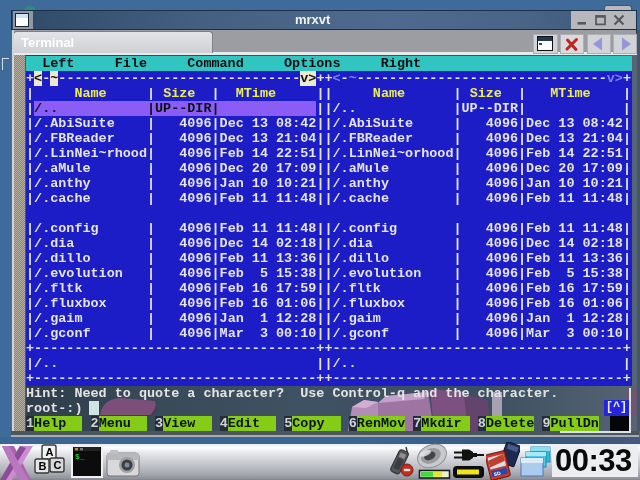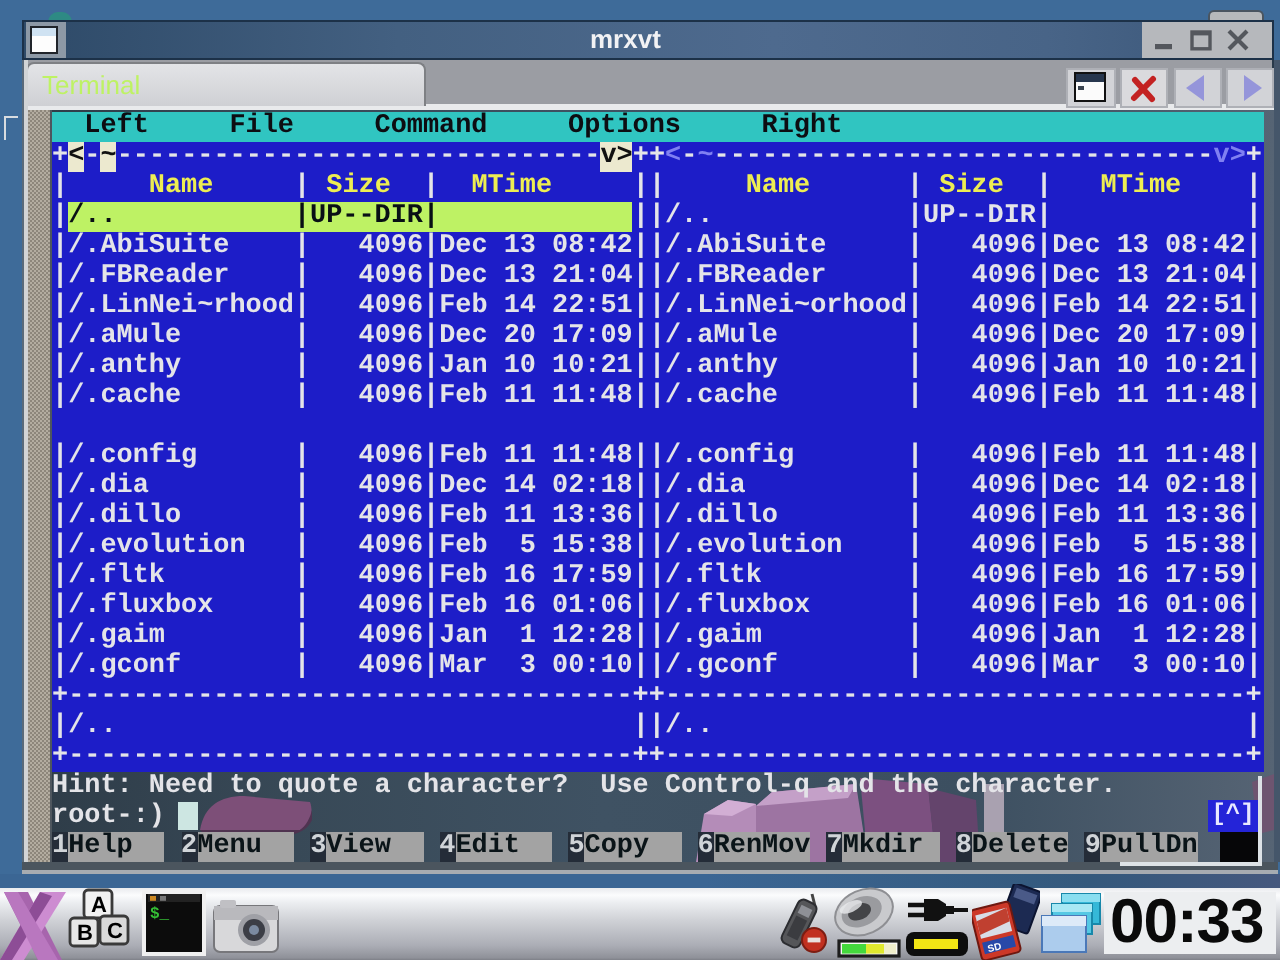--- a/index.html
+++ b/index.html
@@ -5,23 +5,23 @@
 i{font-style:normal}
 
 .tr{position:absolute;left:26px;width:511px;height:15px;line-height:15px;
     font-family:"Liberation Mono",monospace;font-weight:bold;font-size:13.45px;
     white-space:pre;letter-spacing:0}
 .w{color:#e4e4e8}
 .y{color:#eded52}
 .k{color:#0d0d12}
 .p{color:#8080f2}
 .hl{color:#111;background:#ece9cf}
-.sel{color:#091015;background:#bef264}
+.sel{color:#091015;background:#8b5cf6}
 .fd{color:#d0d4d8;background:#242c38}
-.fl{color:#0a1418;background:#a3a3a3}
+.fl{color:#0a1418;background:#84cc16}
 </style></head>
 <body>
 <div id="scr">
 
   <div style="position:absolute;left:604px;top:5px;width:26px;height:6px;background:#b7b9bb;border:1px solid #4a5560;border-bottom:none;border-radius:3px 3px 0 0"></div>
   <div style="position:absolute;left:24px;top:6px;width:12px;height:5px;background:#2e8a84;border-radius:6px 6px 0 0"></div>
 
   <div style="position:absolute;left:11px;top:431px;width:628px;height:4px;background:#4b555e"></div>
   <div style="position:absolute;left:11px;top:435px;width:628px;height:2.5px;background:#a7acb1"></div>
   <div style="position:absolute;left:0;top:437px;width:640px;height:8px;background:linear-gradient(90deg,#3b6694 0%,#3b6694 55%,#34597c 85%,#46597e 100%)"></div>
@@ -39,21 +39,21 @@
   <svg style="position:absolute;left:571px;top:11px" width="65" height="18" viewBox="0 0 65 18">
     <rect x="6.5" y="11" width="8.5" height="2.6" fill="#54575d"></rect>
     <rect x="25" y="5" width="9" height="8.4" fill="none" stroke="#54575d" stroke-width="1.7"></rect>
     <rect x="25" y="4.5" width="9" height="2.2" fill="#54575d"></rect>
     <path d="M43.5 4.5 L52.5 13.5 M52.5 4.5 L43.5 13.5" stroke="#54575d" stroke-width="2.1"></path>
   </svg>
 
   <div style="position:absolute;left:11px;top:30px;width:626px;height:25px;background:#9b9da3;border-left:1px solid #c8c8c8;border-right:1px solid #2a3a4a;box-sizing:border-box"></div>
   <div style="position:absolute;left:11px;top:52px;width:626px;height:3px;background:#e9eaec"></div>
   <div style="position:absolute;left:13px;top:31px;width:200px;height:22px;background:linear-gradient(180deg,#e3e4e7,#cfd0d4);border:1px solid #7e8084;border-bottom:none;border-radius:4px 4px 0 0;box-sizing:border-box"></div>
-  <div style="position:absolute;left:21px;top:35px;color:#bef264;font-size:13px;font-weight:normal">Terminal</div>
+  <div style="position:absolute;left:21px;top:35px;color:#ffffff;font-size:13px;font-weight:bold">Terminal</div>
 
   <div style="position:absolute;left:533px;top:34px;width:25px;height:20px;background:#d2d3d7;border:1px solid #aeb0b6;box-sizing:border-box"></div>
   <div style="position:absolute;left:537px;top:36px;width:16px;height:15px;background:#fbfbfb;border:1px solid #111;box-sizing:border-box"></div>
   <div style="position:absolute;left:538px;top:37px;width:14px;height:4px;background:#27364d"></div>
   <div style="position:absolute;left:539px;top:43px;width:3px;height:2px;background:#3a4450"></div>
   <div style="position:absolute;left:560px;top:34px;width:24px;height:20px;background:#dadadd;border:1px solid #aeb0b6;box-sizing:border-box"></div>
   <svg style="position:absolute;left:560px;top:34px" width="24" height="20" viewBox="0 0 24 20">
       <path d="M7.5 6 L16 15.5 M16.5 5.5 L7 15" stroke="#c32222" stroke-width="3" stroke-linecap="round"></path>
     </svg>
   <div style="position:absolute;left:587px;top:34px;width:24px;height:20px;background:#d2d3d7;border:1px solid #aeb0b6;box-sizing:border-box"></div>

